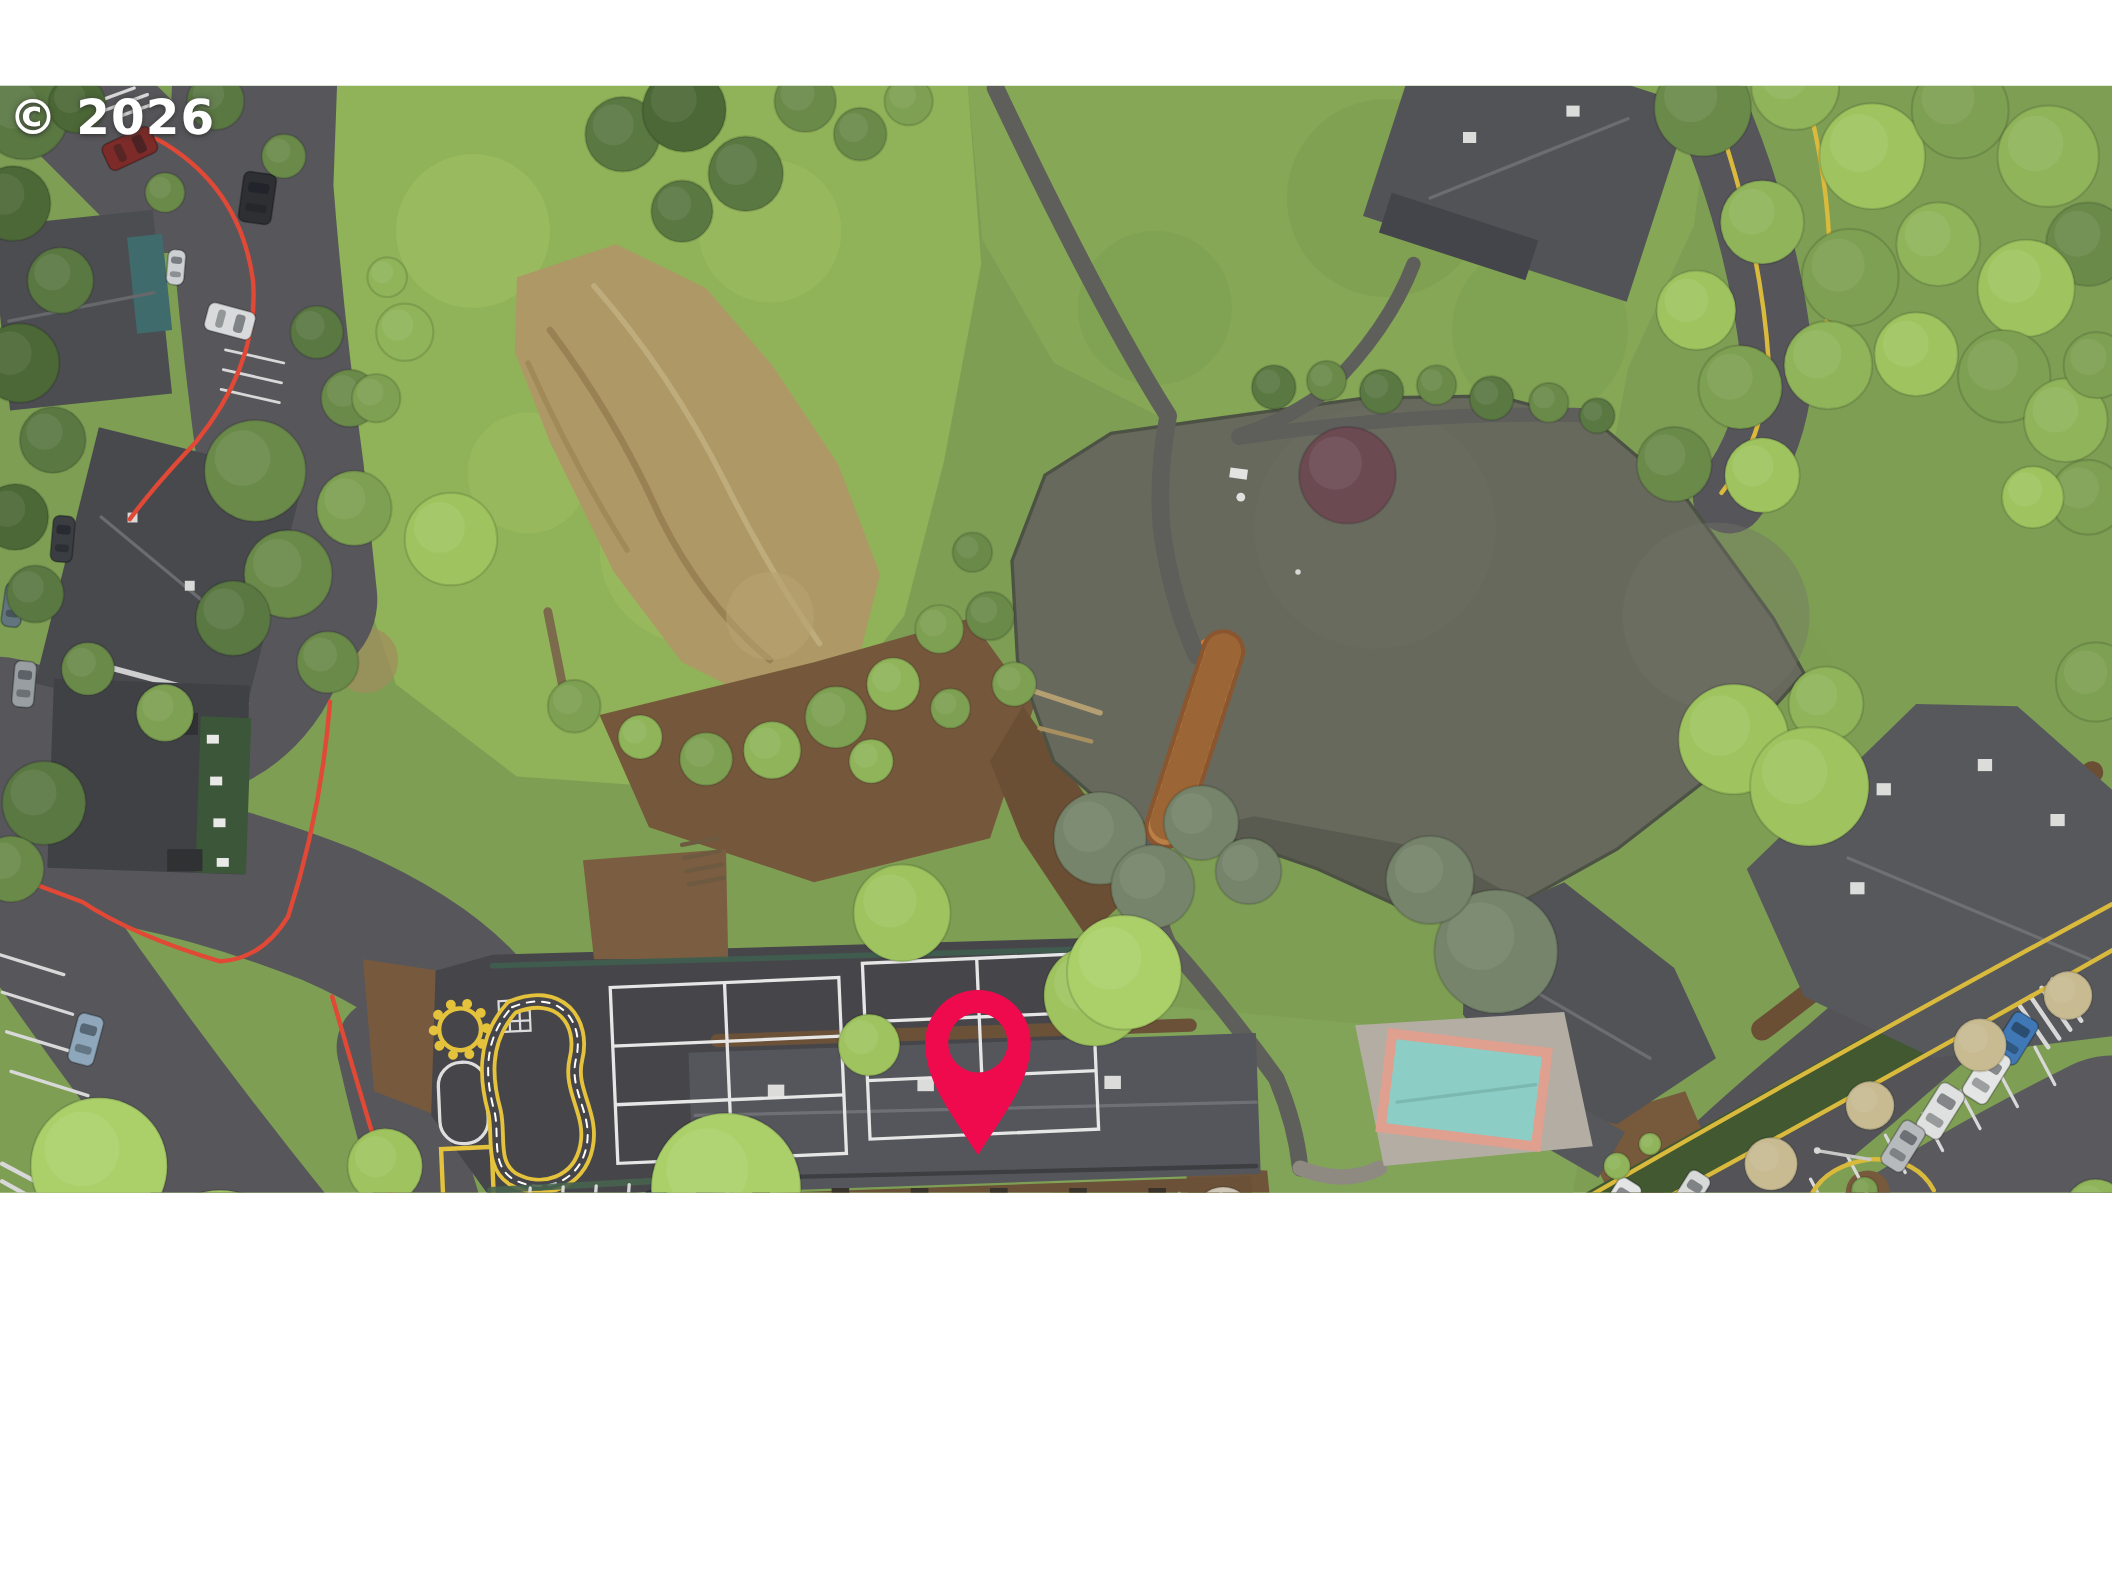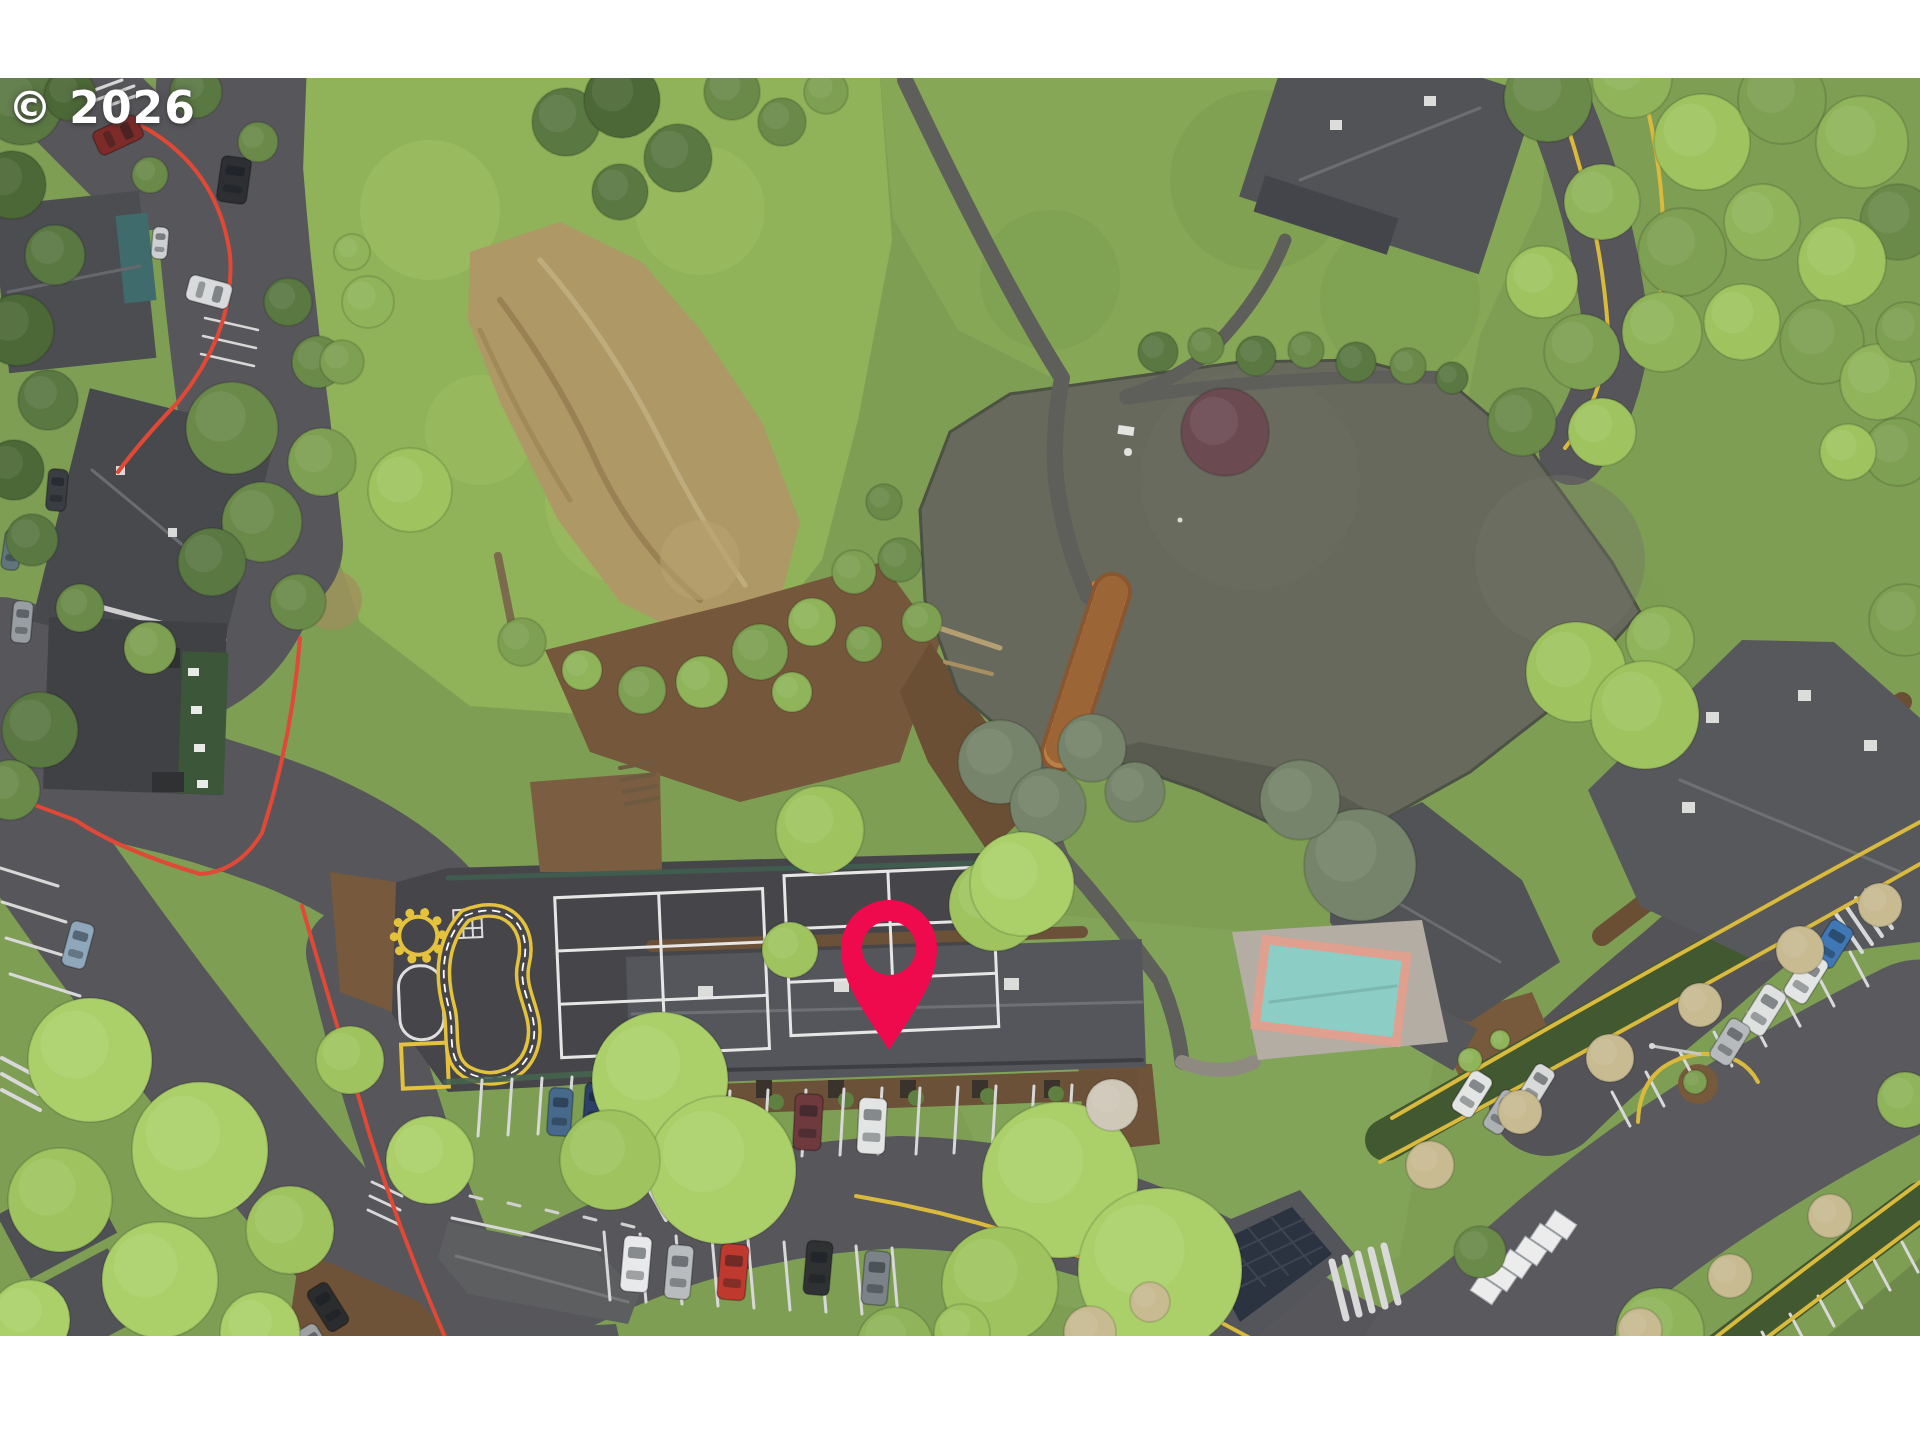--- a/index.html
+++ b/index.html
@@ -1,17 +1,17 @@
 <!DOCTYPE html>
 <html><head>
 <meta charset="utf-8">
 <style>
   html,body{margin:0;padding:0;}
   body{width:1920px;height:1440px;background:#ffffff;font-family:"DejaVu Sans","Liberation Sans",sans-serif;}
-  .page{position:relative;width:1920px;height:1336px;background:#ffffff;overflow:hidden;}
+  .page{position:relative;width:1920px;height:1084px;background:#ffffff;overflow:hidden;}
   .photo-frame{position:absolute;left:0;top:78px;width:1920px;height:1290px;background:#7e9e54;overflow:hidden;}
   .photo-frame svg{display:block;width:1920px;height:1290px;}
   .watermark{
     position:absolute;left:8px;top:82px;
     font-size:44px;font-weight:bold;letter-spacing:1px;color:#ffffff;
     text-shadow:0 0 6px rgba(60,60,60,.65), 0 2px 3px rgba(40,40,40,.5);
     z-index:10;user-select:none;
   }
 </style>
 </head>

